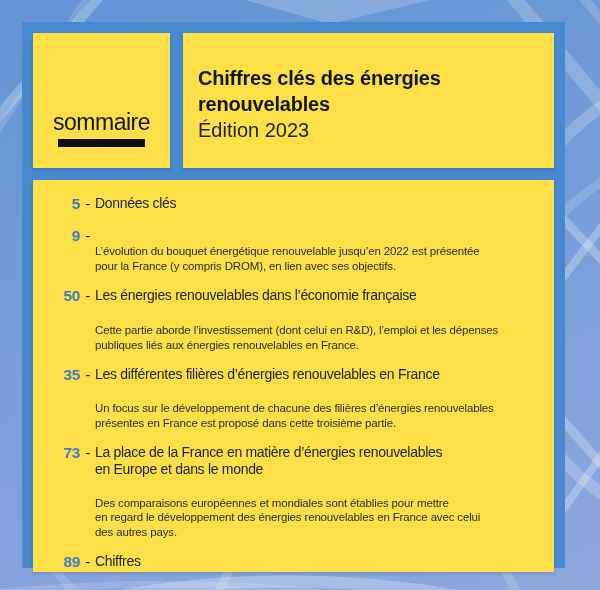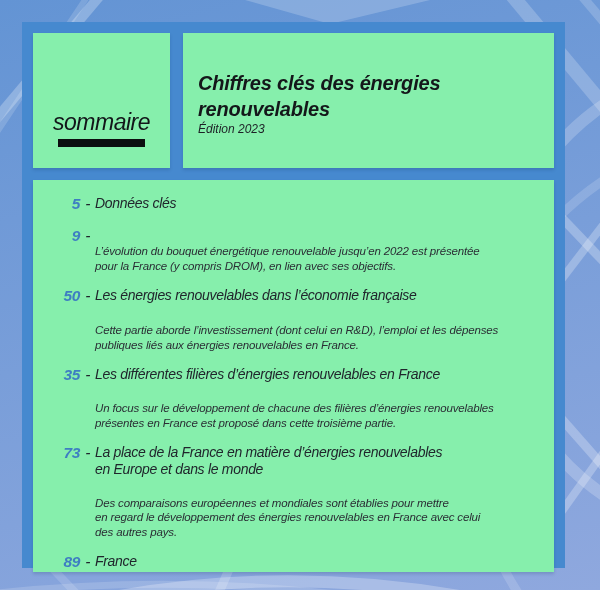--- a/index.html
+++ b/index.html
@@ -20,39 +20,39 @@
   .bg-pattern{position:absolute;inset:0;width:600px;height:590px;}
   .frame{
     position:absolute;left:22px;top:22px;width:543px;height:546px;
     background:var(--frame-blue);
     padding:11px;
     display:grid;
     grid-template-columns:137px 1fr;
     grid-template-rows:135px 1fr;
     gap:12px 13px;
   }
-  .box{background:#86efac;box-shadow:0 2px 3px rgba(25,55,95,.20);font-style:italic;}
+  .box{background:#fde047;box-shadow:0 2px 3px rgba(25,55,95,.20);}
   .box-sommaire{
     grid-row:1;grid-column:1;
     display:flex;flex-direction:column;justify-content:flex-end;align-items:center;
     padding-bottom:21px;
   }
   .sommaire-label{
     font-size:23px;letter-spacing:-.5px;color:var(--ink);line-height:1;
   }
   .sommaire-underline{width:87px;height:8px;background:#0c0e10;margin-top:5px;}
   .box-title{
     grid-row:1;grid-column:2;
     display:flex;flex-direction:column;justify-content:center;
     padding:6px 26px 0 15px;
   }
   .doc-title{
     font-weight:700;font-size:20px;line-height:1.3;letter-spacing:-.2px;color:#14171a;
   }
-  .doc-edition{font-size:12px;font-weight:400;line-height:1.3;color:#1d2126;}
+  .doc-edition{font-size:20px;font-weight:400;line-height:1.3;color:#1d2126;}
   .box-content{
     grid-row:2;grid-column:1 / 3;
     padding:15px 14px 0 0;
   }
   .entry{
     display:grid;
     grid-template-columns:57px 1fr;
     column-gap:5px;
   }
   .entry + .entry{margin-top:13px;}
@@ -140,17 +140,17 @@
       <div class="numcell"><span class="num">73</span><span class="dash">-</span></div>
       <div class="title">La place de la France en matière d’énergies renouvelables
 en Europe et dans le monde</div>
       <div class="desc">Des comparaisons européennes et mondiales sont établies pour mettre
 en regard le développement des énergies renouvelables en France avec celui
 des autres pays.</div>
     </div>
 
     <div class="entry">
       <div class="numcell"><span class="num">89</span><span class="dash">-</span></div>
-      <div class="title">France</div>
+      <div class="title">Chiffres</div>
     </div>
 
   </div>
 </div>
 
 </body></html>

